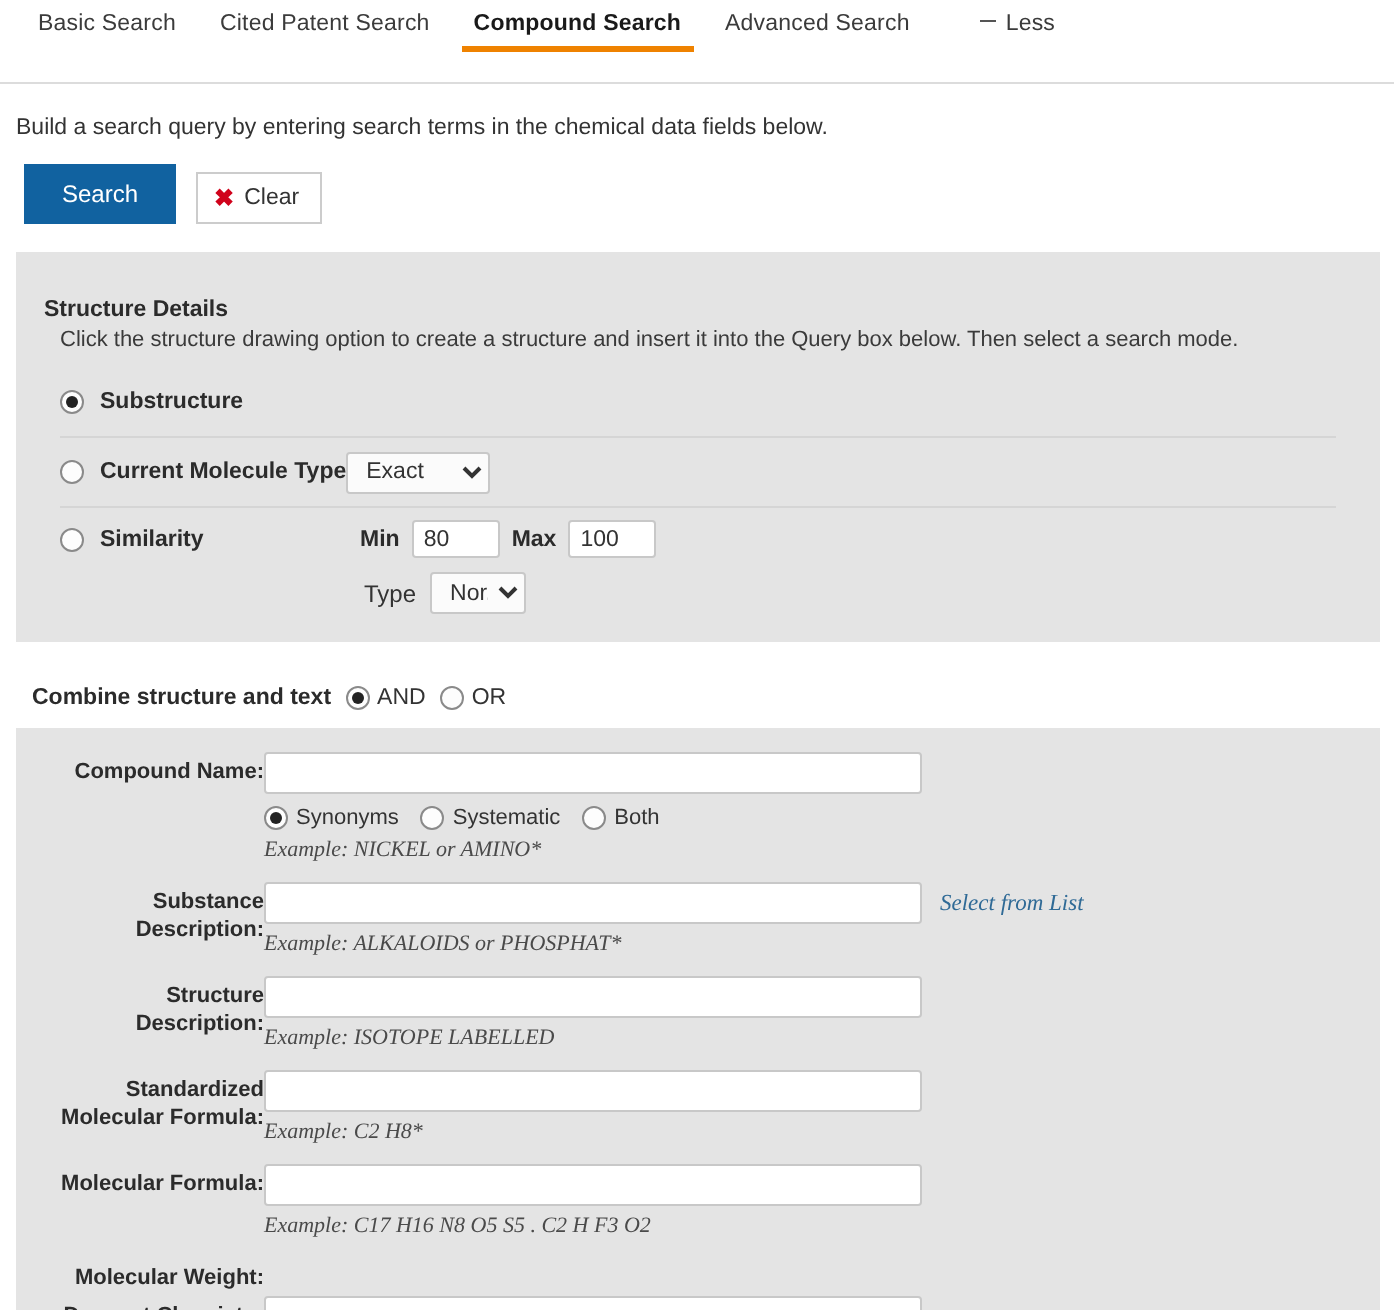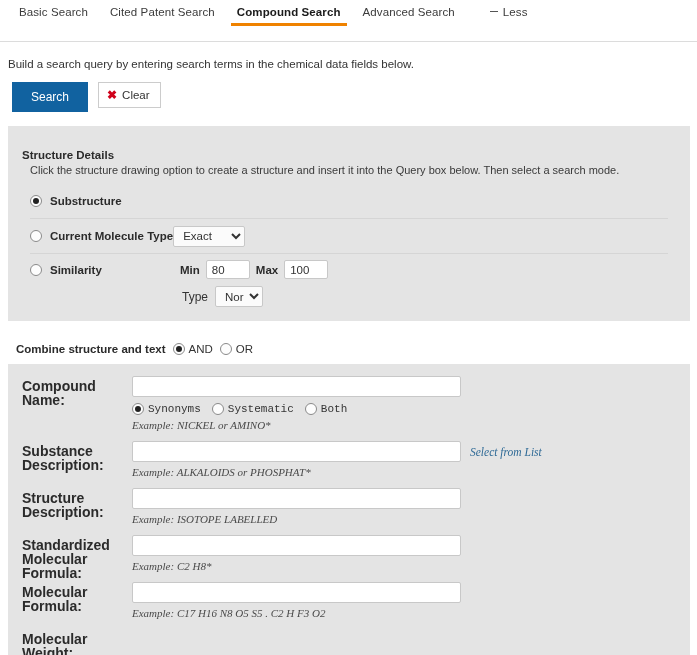--- a/index.html
+++ b/index.html
@@ -66,21 +66,21 @@
   .intro {
     padding: 16px 0 0 8px;
     font-size: 11.5px;
     color: #333;
   }
 
   
   .buttons {
     padding: 12px 0 14px 12px;
     display: flex;
-    align-items: flex-start;
+    align-items: flex-end;
     gap: 10px;
   }
   .btn-search {
     background: #1162a0;
     color: #ffffff;
     font-size: 12px;
     border: none;
     padding: 8px 19px;
     cursor: pointer;
     font-family: "Liberation Sans", sans-serif;
@@ -238,25 +238,26 @@
   }
   .field {
     display: flex;
     align-items: flex-start;
     padding: 0 0 0 14px;
     margin-bottom: 2px;
   }
   .field .label {
     width: 110px;
     flex: 0 0 110px;
-    font-size: 14px;
+    font-size: 11px;
     font-weight: bold;
     color: #2b2b2b;
     line-height: 14px;
     padding-top: 3px;
+    text-align: right;
   }
   .field .ctrl { flex: 1; }
   .field .ctrl input.txt {
     width: 329px;
     height: 21px;
   }
   .example {
     font-family: "Liberation Serif", serif;
     font-style: italic;
     font-size: 11px;
@@ -269,21 +270,20 @@
     gap: 5px;
     padding: 6px 0 0 0;
     font-size: 11px;
     color: #333;
   }
   .radio-line .grp {
     display: flex;
     align-items: flex-end;
     gap: 4px;
     margin-right: 6px;
-    font-family: Liberation Mono, monospace;
   }
   .inline-ctrl {
     display: flex;
     align-items: center;
     gap: 9px;
   }
   .link {
     color: #2f6a96;
     font-family: "Liberation Serif", serif;
     font-style: italic;

